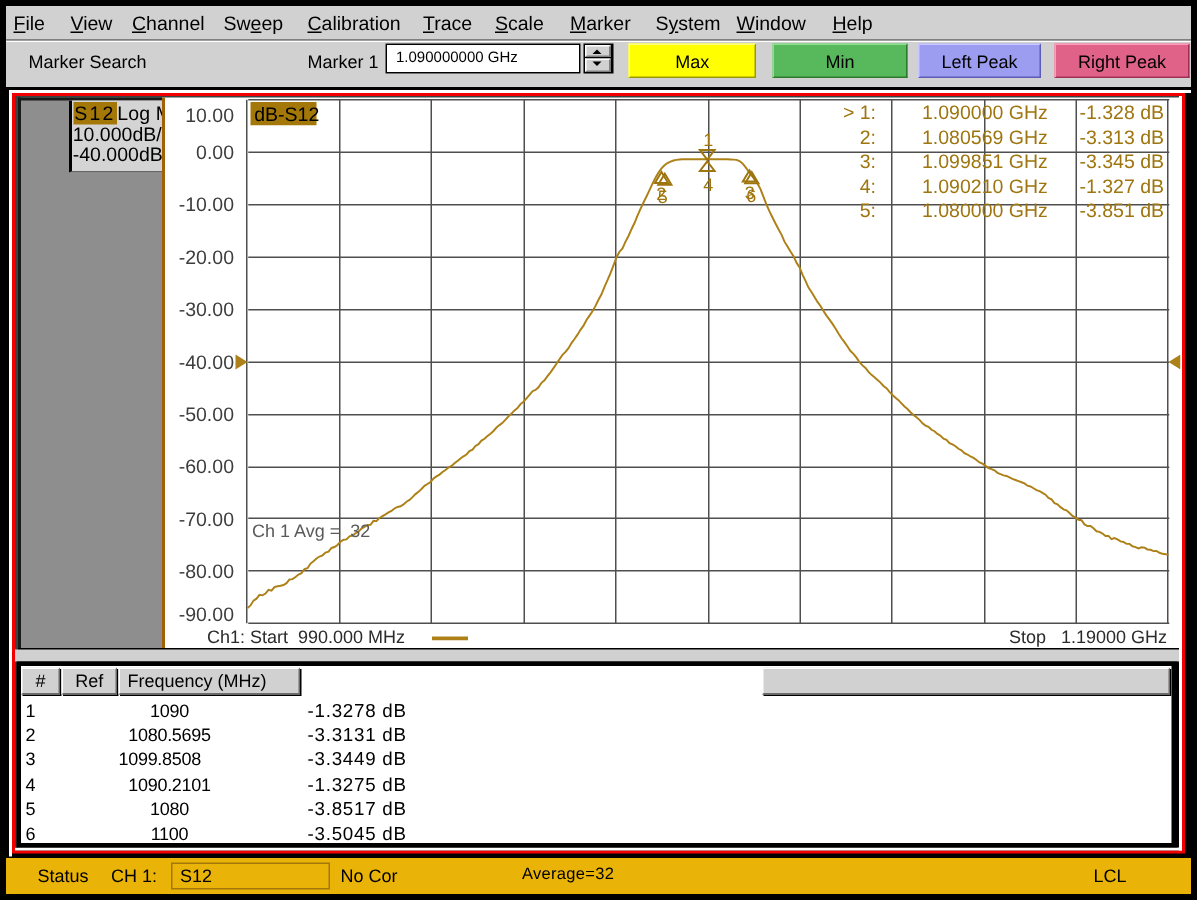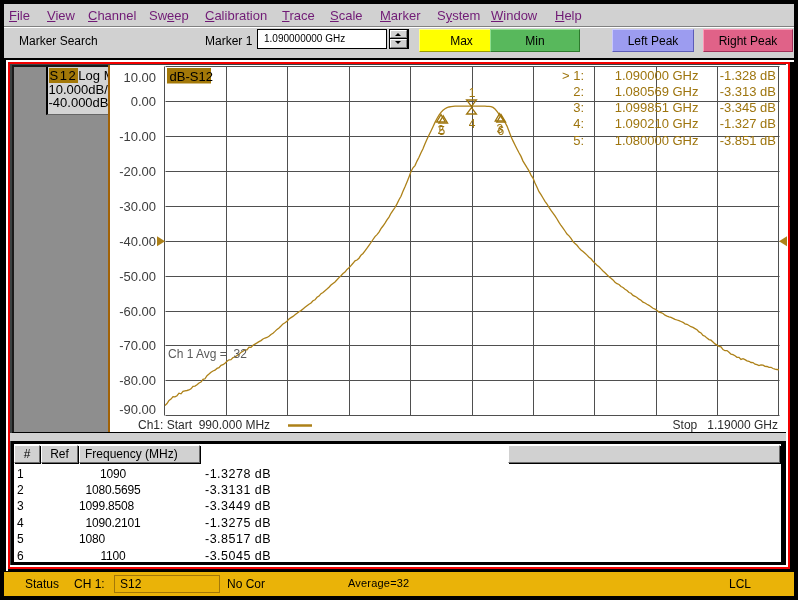--- a/index.html
+++ b/index.html
@@ -1,18 +1,18 @@
 <!DOCTYPE html>
 <html><head><meta charset="utf-8">
 <style>
 * { margin:0; padding:0; box-sizing:border-box; }
 html,body { width:798px; height:600px; background:#000; overflow:hidden; }
 body { font-family:"Liberation Sans", sans-serif; position:relative; }
 .abs { position:absolute; }
-.menubar { left:4px; top:4px; width:790px; height:22px; background:#d1d1d1; font-size:13px; color:#701a75; }
+.menubar { left:4px; top:4px; width:790px; height:22px; background:#d1d1d1; font-size:13px; color:#000000; }
 .menubar span { position:absolute; top:4px; }
 .groove { left:4px; top:26px; width:790px; height:2px; border-top:1px solid #808080; border-bottom:1px solid #fff; }
 .toolbar { left:4px; top:28px; width:790px; height:30px; background:#d1d1d1; font-size:12px; color:#000; }
 .btn { position:absolute; top:1px; height:23px; text-align:center; font-size:12px; line-height:22px; color:#000; border:1px solid; }
 .mainarea { left:4px; top:58px; width:790px; height:513px; background:#000; }
 .wl { left:1.5px; top:1.5px; width:788px; height:511px; border-top:2px solid #fff; border-left:2px solid #fff; }
 .red { left:4px; top:4px; width:782px; height:507px; border:2px solid #f20000; }
 .wr { left:6px; top:6px; width:778px; height:503px; border-right:2px solid #fff; border-bottom:2px solid #fff; }
 .dk { left:6px; top:6px; width:776px; height:501px; border-top:2px solid #3c4242; border-left:2px solid #3c4242; }
 .sidebar { left:11.5px; top:65px; width:96.5px; height:367px; background:#8e8e8e; border-left:2px solid #1a1a1a; border-top:2px solid #1a1a1a; }
@@ -48,21 +48,21 @@
 <span style="position:absolute;left:15px;top:6px">Marker Search</span>
 <span style="position:absolute;left:201px;top:6px">Marker 1</span>
 <span style="position:absolute;left:253px;top:0.5px;width:130px;height:20px;background:#fff;border:1.5px solid #000;font-size:10px;line-height:17px;padding-left:6px">1.090000000 GHz</span>
 <span style="position:absolute;left:385px;top:0.5px;width:20px;height:20px;background:#000">
       <span style="position:absolute;left:1px;top:1px;width:17px;height:8.5px;background:#d1d1d1;border-top:1px solid #fff;border-left:1px solid #fff;border-right:1px solid #808080;border-bottom:1px solid #808080"></span>
       <span style="position:absolute;left:1px;top:10.5px;width:17px;height:8.5px;background:#d1d1d1;border-top:1px solid #fff;border-left:1px solid #fff;border-right:1px solid #808080;border-bottom:1px solid #808080"></span>
       <span style="position:absolute;left:6px;top:4px;width:0;height:0;border-left:3px solid transparent;border-right:3px solid transparent;border-bottom:3.5px solid #000"></span>
       <span style="position:absolute;left:6px;top:12.5px;width:0;height:0;border-left:3px solid transparent;border-right:3px solid transparent;border-top:3.5px solid #000"></span>
     </span>
 <div class="btn" style="left:415px;width:85px;background:#ffff00;border-color:#ffff80 #999900 #999900 #ffff80">Max</div>
-<div class="btn" style="left:486px;width:90px;background:#58b85c;border-color:#8ee08e #2d7a2d #2d7a2d #8ee08e">Min</div>
+<div class="btn" style="left:511px;width:90px;background:#58b85c;border-color:#8ee08e #2d7a2d #2d7a2d #8ee08e">Min</div>
 <div class="btn" style="left:608px;width:82px;background:#9c9cf0;border-color:#c8c8ff #5c5cb8 #5c5cb8 #c8c8ff">Left Peak</div>
 <div class="btn" style="left:699px;width:90px;background:#e06288;border-color:#ff9ab8 #a03058 #a03058 #ff9ab8">Right Peak</div>
 </div>
 <div class="abs mainarea">
   <div class="abs wl"></div>
   <div class="abs red"></div>
   <div class="abs wr"></div>
   <div class="abs dk"></div>
 </div>
 <div class="abs sidebar">
@@ -160,21 +160,21 @@
 <div class="trow" style="left:3px;top:37.9px">2</div>
 <div class="trow" style="left:65px;top:37.9px;width:68px;text-align:center">1080.5695</div>
 <div class="trow" style="left:191px;top:37.9px;letter-spacing:0.5px;font-size:12.5px">-3.3131 dB</div>
 <div class="trow" style="left:3px;top:54.3px">3</div>
 <div class="trow" style="left:65px;top:54.3px;width:68px;text-align:left">1099.8508</div>
 <div class="trow" style="left:191px;top:54.3px;letter-spacing:0.5px;font-size:12.5px">-3.3449 dB</div>
 <div class="trow" style="left:3px;top:70.7px">4</div>
 <div class="trow" style="left:65px;top:70.7px;width:68px;text-align:center">1090.2101</div>
 <div class="trow" style="left:191px;top:70.7px;letter-spacing:0.5px;font-size:12.5px">-1.3275 dB</div>
 <div class="trow" style="left:3px;top:87.1px">5</div>
-<div class="trow" style="left:65px;top:87.1px;width:68px;">1080</div>
+<div class="trow" style="left:65px;top:87.1px;width:68px;text-align:center">1080</div>
 <div class="trow" style="left:191px;top:87.1px;letter-spacing:0.5px;font-size:12.5px">-3.8517 dB</div>
 <div class="trow" style="left:3px;top:103.5px">6</div>
 <div class="trow" style="left:65px;top:103.5px;width:68px;text-align:center">1100</div>
 <div class="trow" style="left:191px;top:103.5px;letter-spacing:0.5px;font-size:12.5px">-3.5045 dB</div>
   </div>
 </div>
 <div class="abs statusbar">
 <span style="position:absolute;left:21px;top:5px">Status</span>
 <span style="position:absolute;left:70px;top:5px">CH 1:</span>
 <span style="position:absolute;left:110px;top:2.5px;width:106px;height:18px;border:1px solid #a37808;padding-left:5px;line-height:16px">S12</span>

